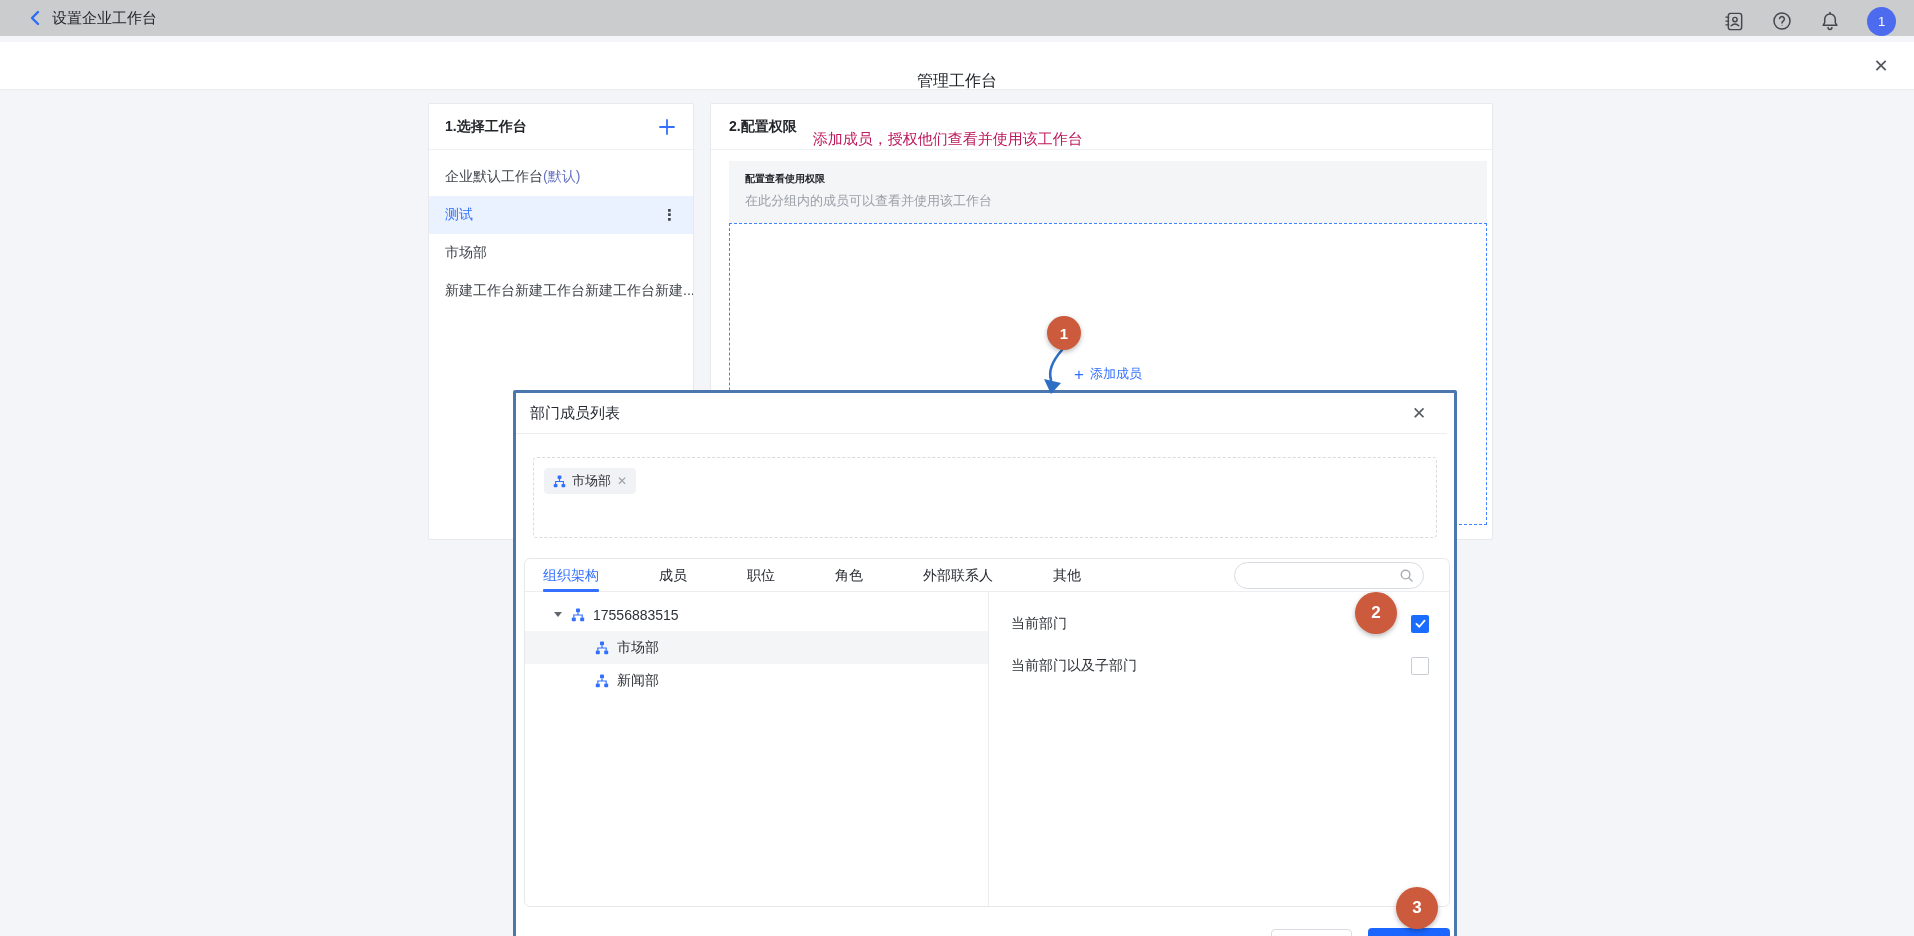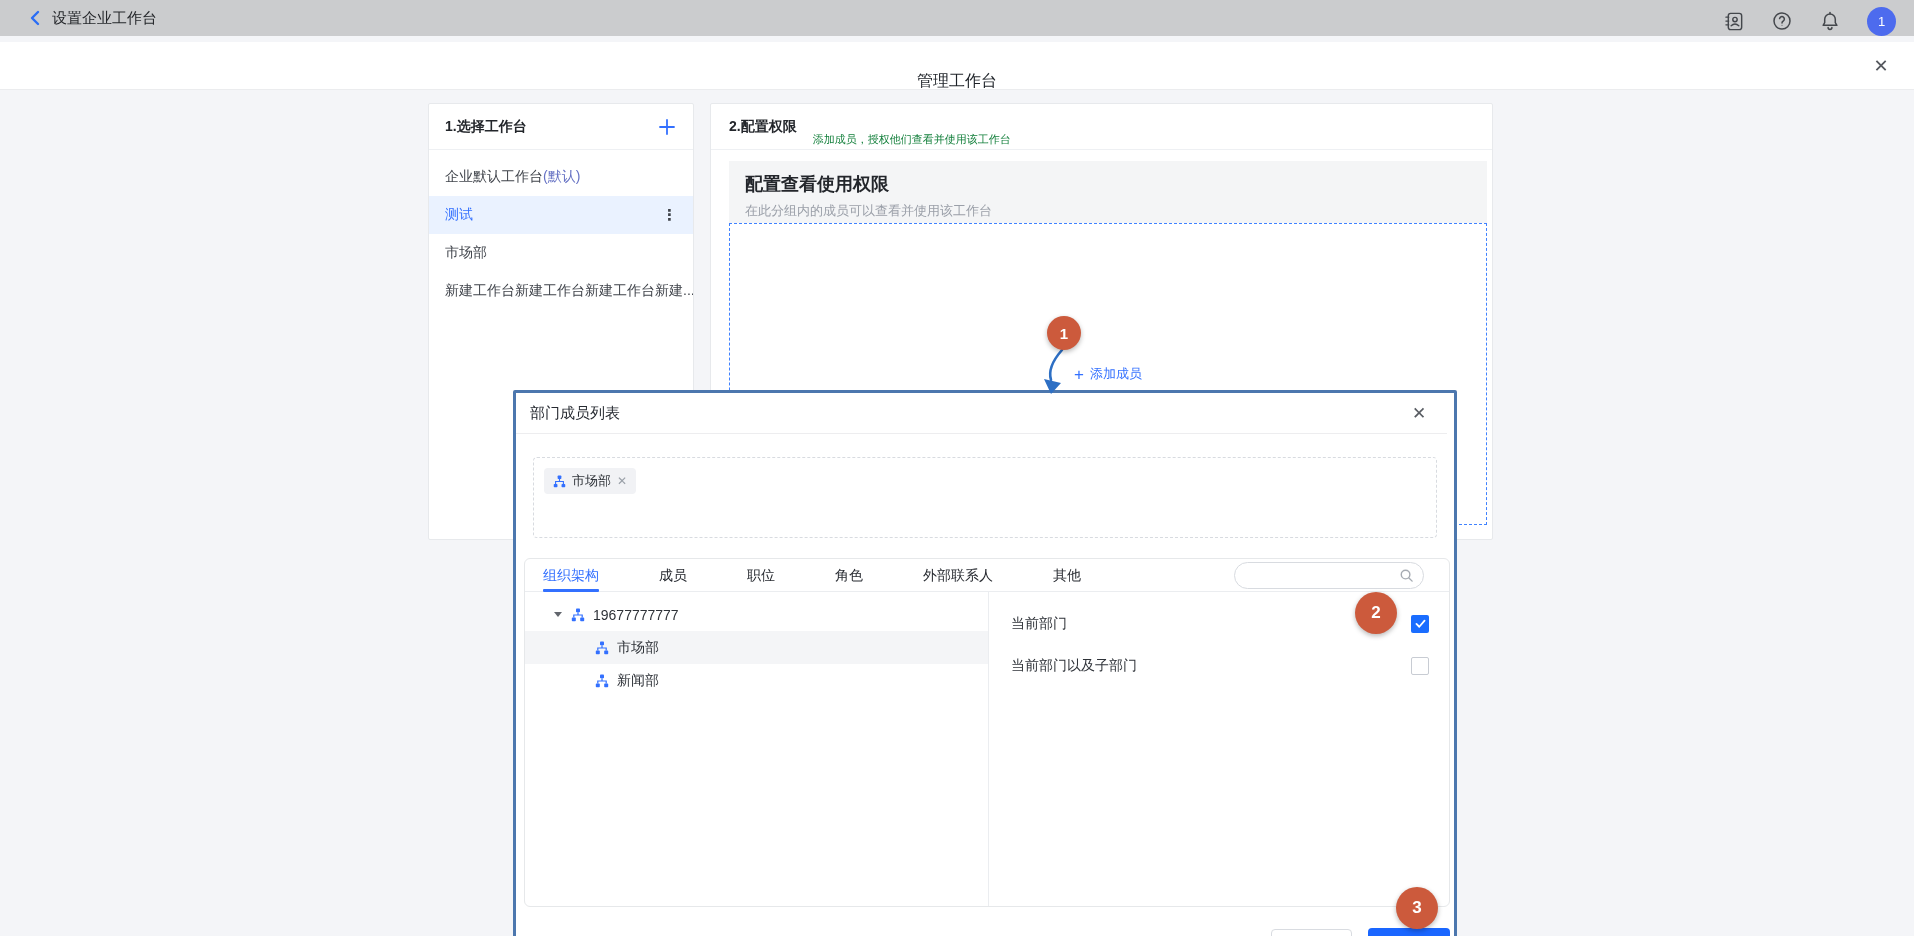--- a/index.html
+++ b/index.html
@@ -41,25 +41,25 @@
     justify-content:center; cursor:pointer; }
 
   .ws-list { padding-top:8px; }
   .ws-item { height:38px; display:flex; align-items:center; padding:0 16px; font-size:14px;
     color:#41454c; cursor:pointer; white-space:nowrap; overflow:hidden; }
   .ws-item .suffix { color:#6672c4; }
   .ws-item.selected { background:#eaf2ff; color:#3370ff; }
   .ws-item .kebab { margin-left:auto; color:#3f434a; font-size:15px; font-weight:bold; letter-spacing:0; }
 
   .panel-right .panel-header { padding:0 18px; }
-  .perm-hint { margin-left:16px; font-size:11px; color:#15803d;margin-top:25px; }
+  .perm-hint { margin-left:16px; font-size:15px; color:#be185d;margin-top:25px; }
 
   .perm-section { position:absolute; left:18px; top:57px; width:758px; height:62px;
     background:#f4f5f6; padding:11px 16px; }
-  .perm-section .ps-title { font-size:18px; font-weight:600; color:#23262b; }
+  .perm-section .ps-title { font-size:10px; font-weight:600; color:#23262b; }
   .perm-section .ps-desc { margin-top:6px; font-size:13px; color:#9a9fa8; }
 
   .drop-zone { position:absolute; left:18px; top:119px; width:758px; height:302px;
     border:1px dashed #4082ff; display:flex; align-items:center; justify-content:center; }
   .add-member-link { display:flex; align-items:center; gap:6px; color:#3370ff; font-size:13px; cursor:pointer; }
   .add-member-link .plus { font-size:17px; font-weight:400; line-height:1; }
 
   
   .step-badge { position:absolute; border-radius:50%; background:#cc5a3c; color:#fff;
     font-weight:bold; display:flex; align-items:center; justify-content:center;
@@ -258,21 +258,21 @@
         <div class="tree-row root">
           <span class="caret"></span>
           <span class="org-icon">
             <svg width="14" height="14" viewBox="0 0 14 14">
               <rect x="5" y="0.6" width="4" height="3.6" rx="0.8" fill="#3370ff"></rect>
               <rect x="0.8" y="9.6" width="4" height="3.6" rx="0.8" fill="#3370ff"></rect>
               <rect x="9.2" y="9.6" width="4" height="3.6" rx="0.8" fill="#3370ff"></rect>
               <path d="M7 4.2 V7 M2.8 9.6 V7 H11.2 V9.6" stroke="#3370ff" stroke-width="1.2" fill="none"></path>
             </svg>
           </span>
-          <span>19677777777</span>
+          <span>17556883515</span>
         </div>
         <div class="tree-row child highlight">
           <span class="org-icon">
             <svg width="14" height="14" viewBox="0 0 14 14">
               <rect x="5" y="0.6" width="4" height="3.6" rx="0.8" fill="#3370ff"></rect>
               <rect x="0.8" y="9.6" width="4" height="3.6" rx="0.8" fill="#3370ff"></rect>
               <rect x="9.2" y="9.6" width="4" height="3.6" rx="0.8" fill="#3370ff"></rect>
               <path d="M7 4.2 V7 M2.8 9.6 V7 H11.2 V9.6" stroke="#3370ff" stroke-width="1.2" fill="none"></path>
             </svg>
           </span>

